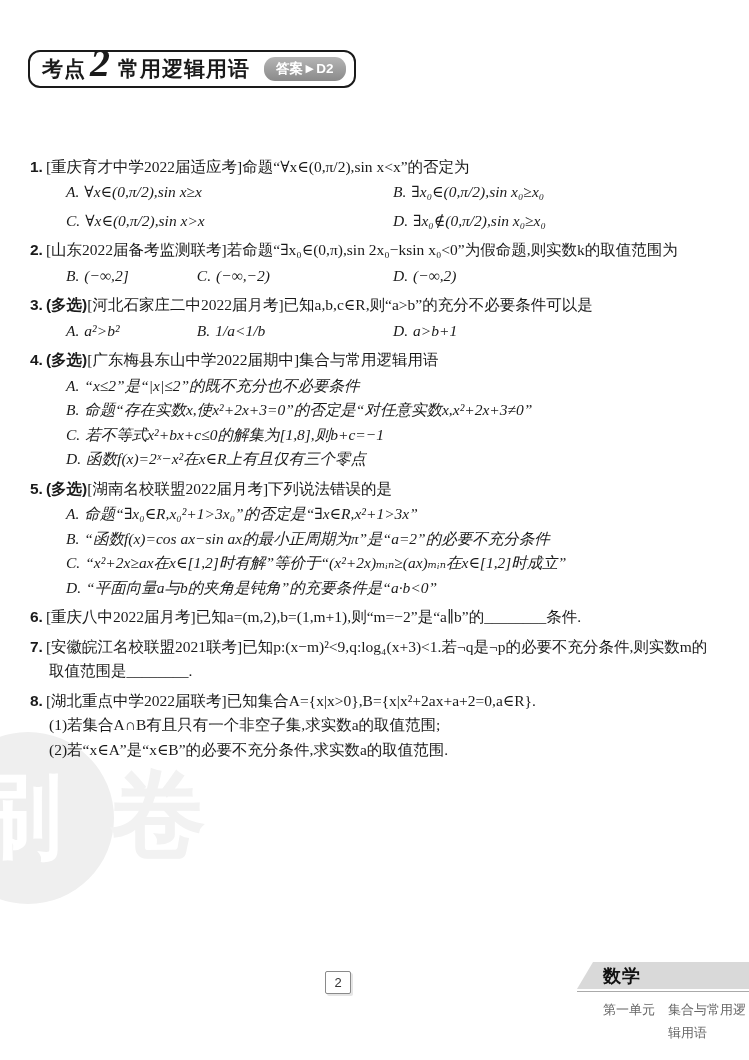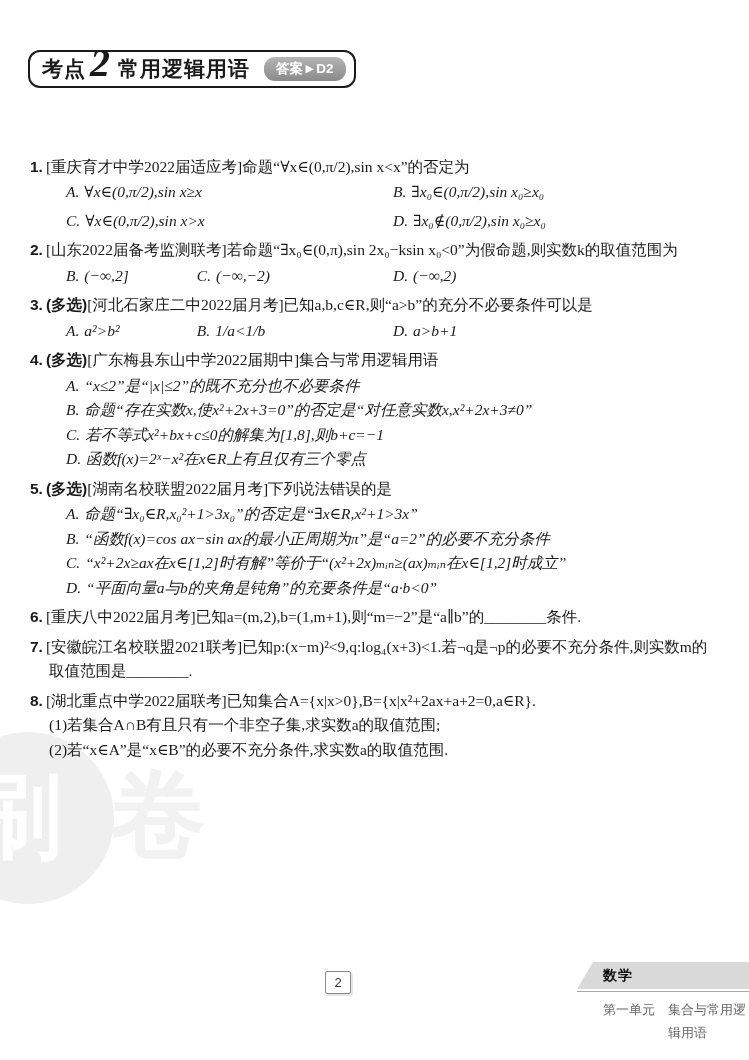--- a/index.html
+++ b/index.html
@@ -73,21 +73,21 @@
     font-family:"Liberation Sans","DejaVu Sans",sans-serif; font-size:13px; color:#333;
   }
   .footer-right { position:absolute; right:0; top:962px; width:172px; z-index:2; }
   .footer-band {
     height:27px; background:#d9d9d9;
     clip-path:polygon(16px 0, 100% 0, 100% 100%, 0 100%);
     display:flex; align-items:center;
   }
   .footer-band-label {
     font-family:"Liberation Sans","DejaVu Sans",sans-serif; font-weight:bold;
-    font-size:14px; color:#111; margin-left:26px; letter-spacing:1px;
+    font-size:18px; color:#111; margin-left:26px; letter-spacing:1px;
   }
   .footer-rule { height:1px; background:#aaaaaa; margin-top:2px; }
   .footer-unit {
     margin-top:7px; padding-left:26px;
     font-family:"Liberation Sans","DejaVu Sans",sans-serif;
     font-size:13px; color:#666; line-height:1.75;
   }
   .unit-label { display:inline-block; vertical-align:top; margin-right:13px; }
   .unit-title { display:inline-block; vertical-align:top; width:80px; }
 </style>

